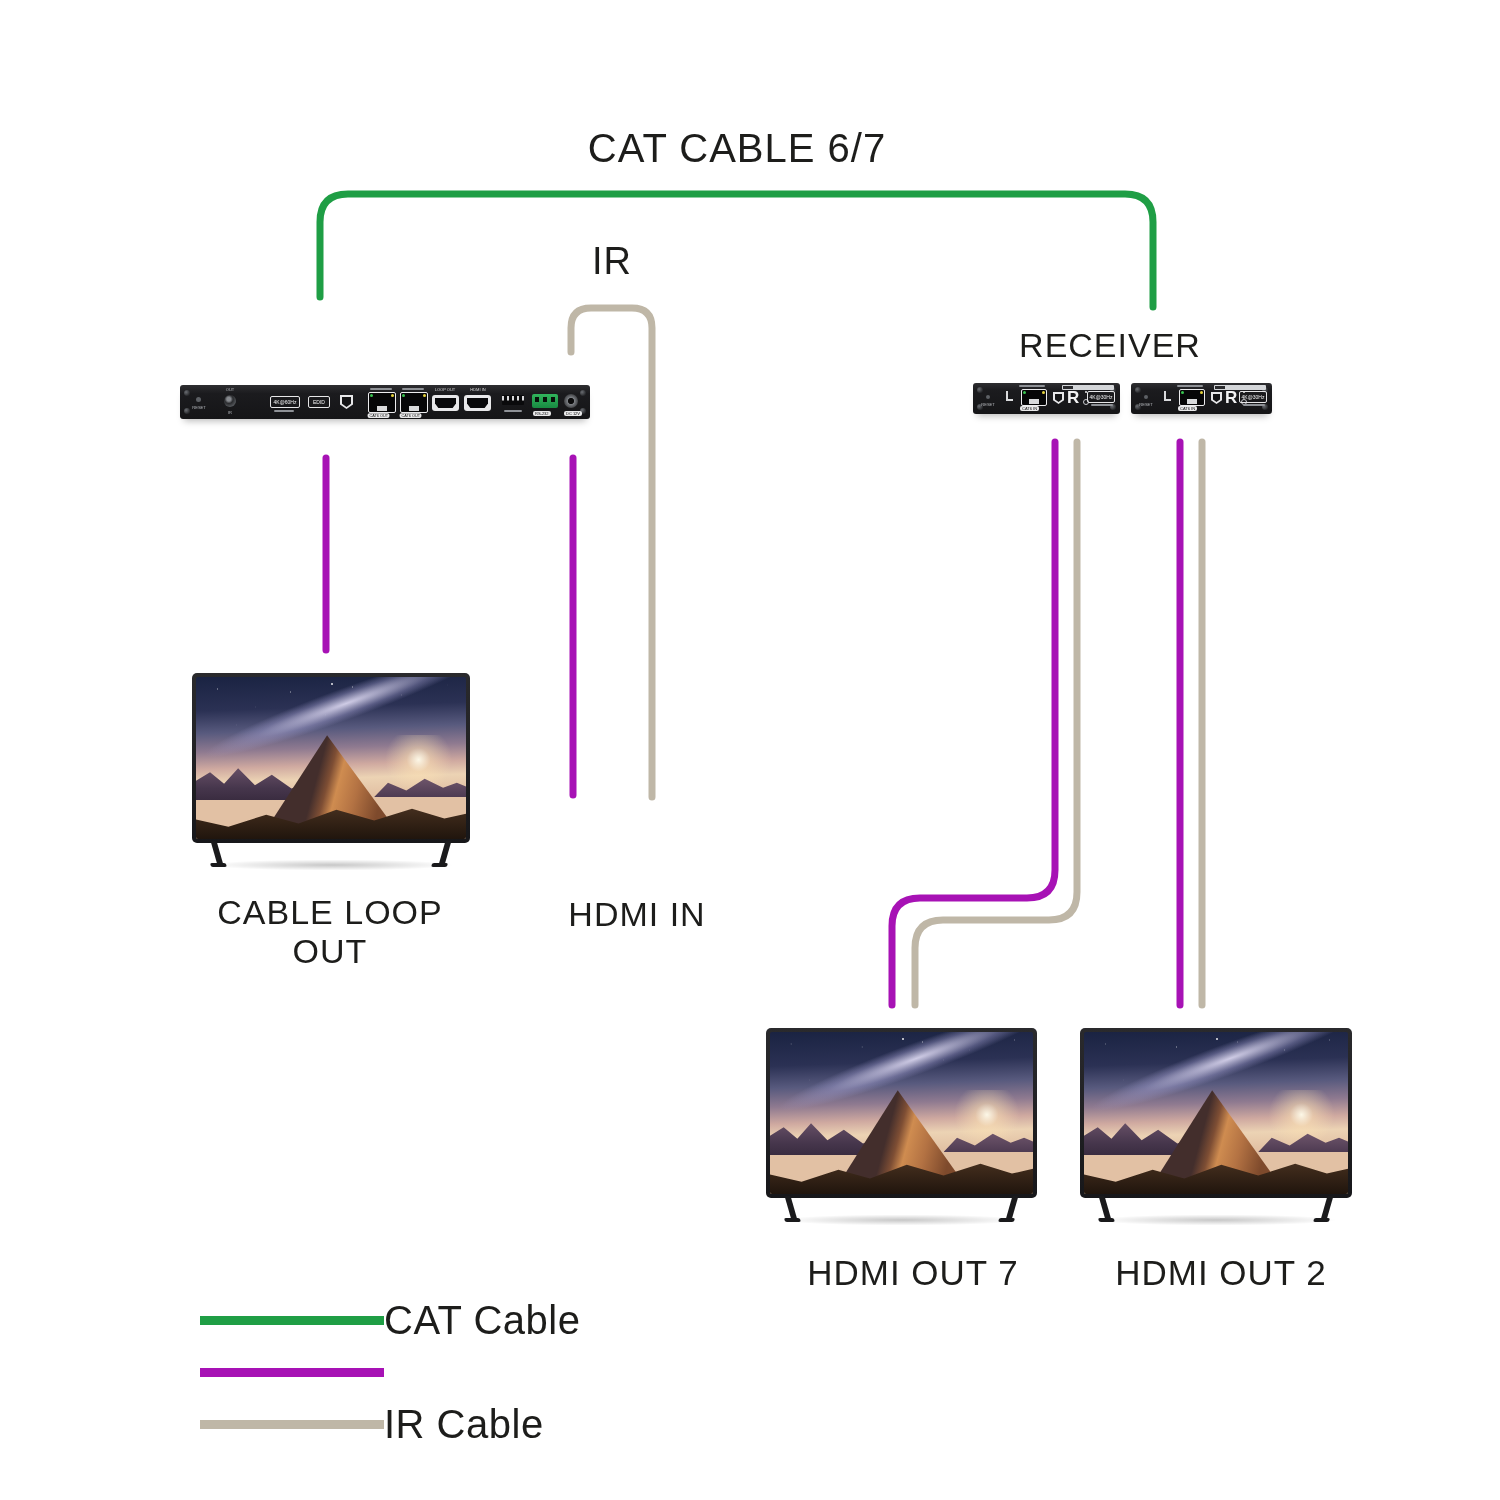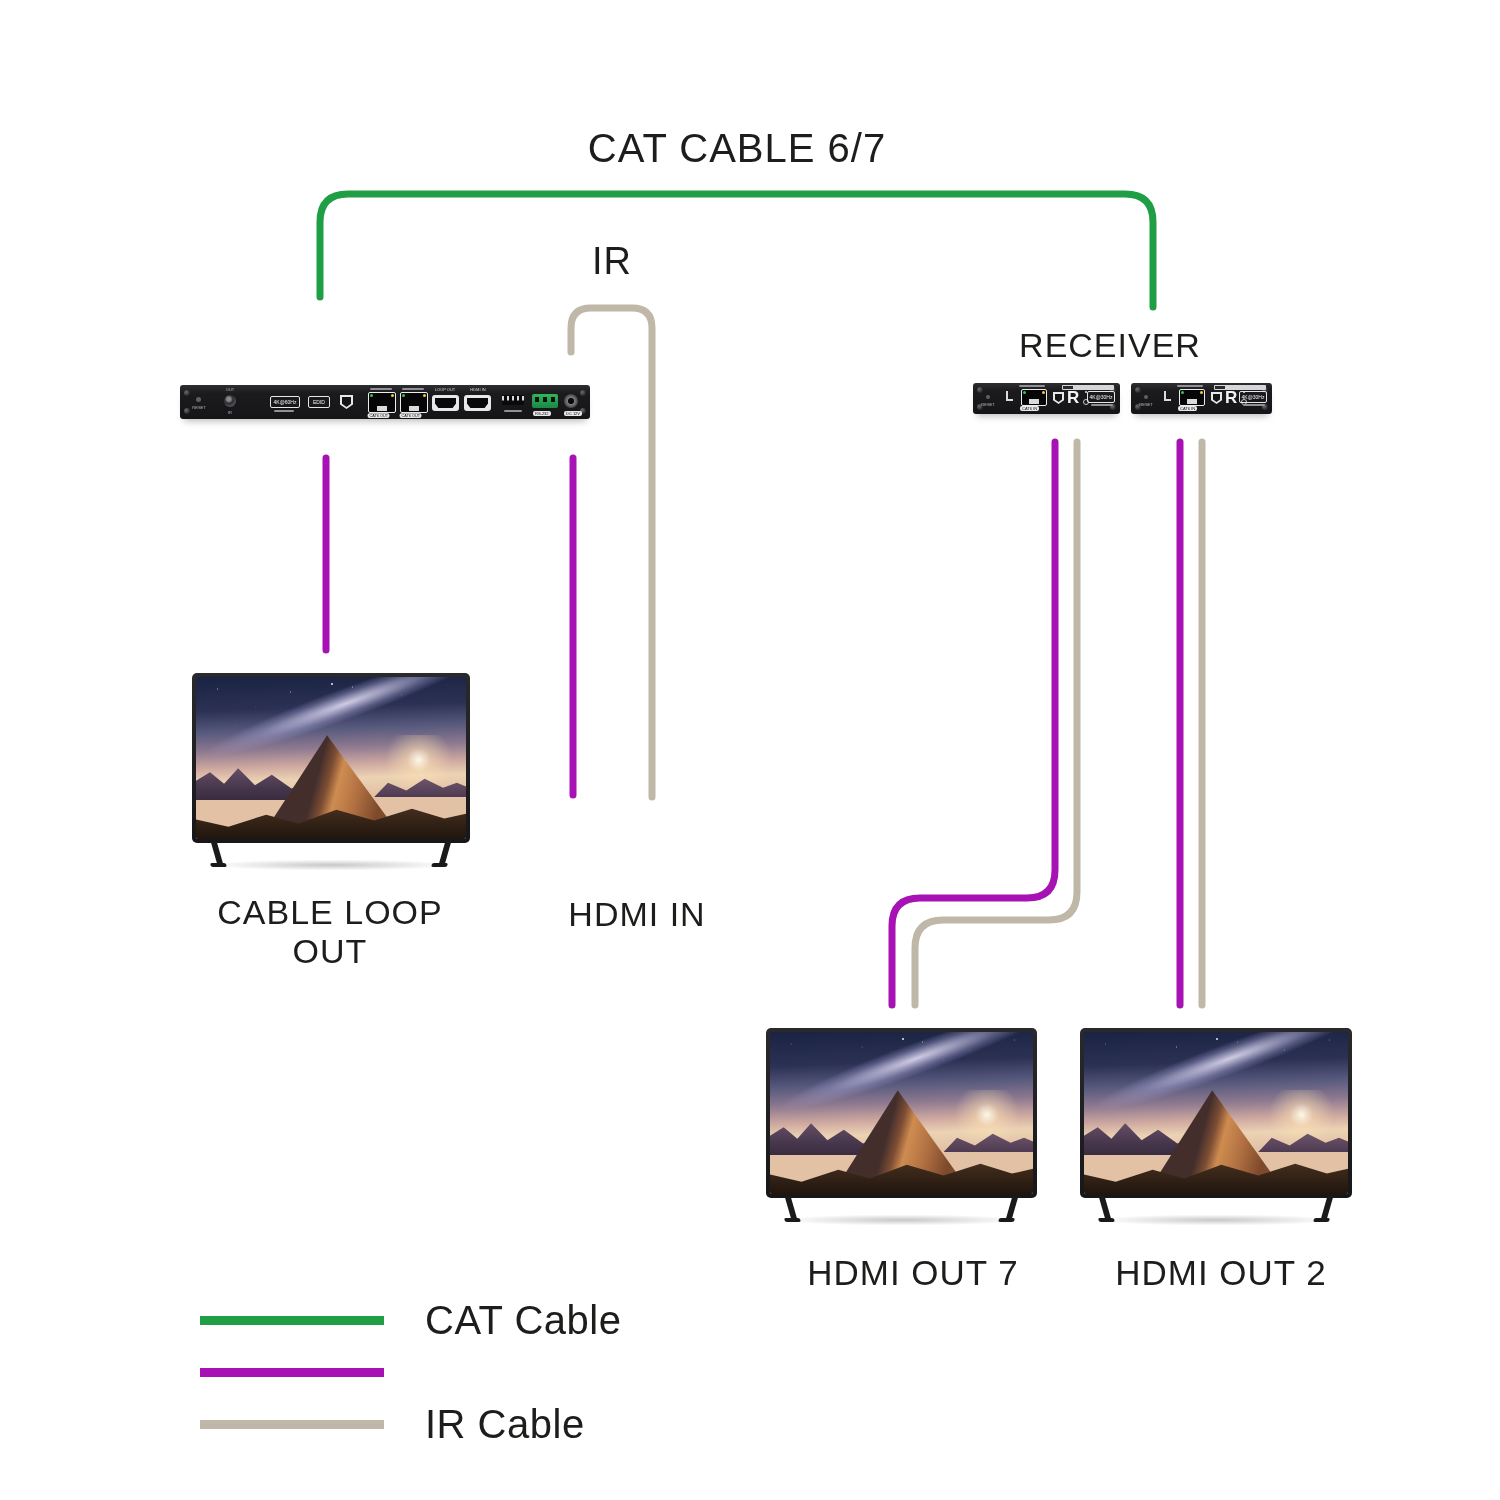--- a/index.html
+++ b/index.html
@@ -11,21 +11,21 @@
   .cable{fill:none;stroke-width:7;stroke-linecap:round;}
   .cable-cat{stroke:var(--cat);}
   .cable-hdmi{stroke:var(--hdmi);}
   .cable-ir{stroke:var(--ir);}
   
   .biglabel{position:absolute;font-size:34px;letter-spacing:1px;color:#1d1d1b;text-align:center;z-index:2;}
   .title{position:absolute;font-size:40px;letter-spacing:1px;text-align:center;z-index:2;}
   
   .legend-row{position:absolute;left:200px;height:40px;display:flex;align-items:center;z-index:2;}
   .legend-swatch{display:inline-block;width:184px;height:9px;}
-  .legend-label{margin-left:41px;font-size:40px;letter-spacing:0.5px;color:#1d1d1b;white-space:nowrap;}
+  .legend-label{font-size:40px;letter-spacing:0.5px;color:#1d1d1b;white-space:nowrap;}
   
   .chassis{position:absolute;background:linear-gradient(180deg,#2e2e31 0%,#1b1b1e 25%,#151517 100%);
            border-radius:3px;z-index:3;box-shadow:0 6px 7px -4px rgba(0,0,0,.28);}
   .screw{position:absolute;width:6px;height:6px;border-radius:50%;
          background:radial-gradient(circle at 35% 35%,#6a6d72,#26272a 70%);}
   .microtxt{position:absolute;font-size:4px;color:#b7babf;text-align:center;white-space:nowrap;line-height:1;}
   .whitetag{position:absolute;background:#e9e9ea;color:#0c0c0d;font-size:4px;line-height:5px;
             border-radius:2px;text-align:center;white-space:nowrap;padding:0 2px;}
   .ms{position:absolute;background:#8e9196;height:2px;border-radius:1px;}
   .badge{position:absolute;border:1px solid #e6e6e8;border-radius:2px;color:#f2f2f3;

